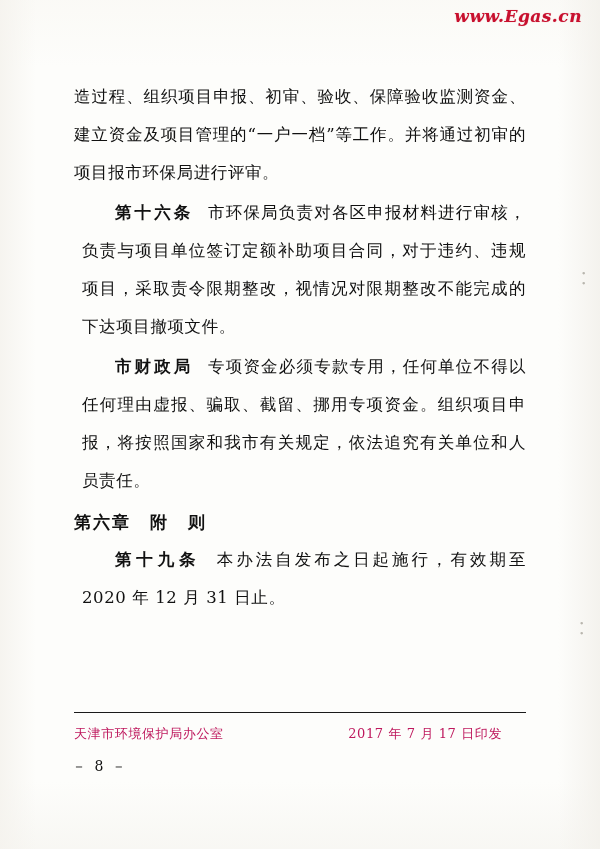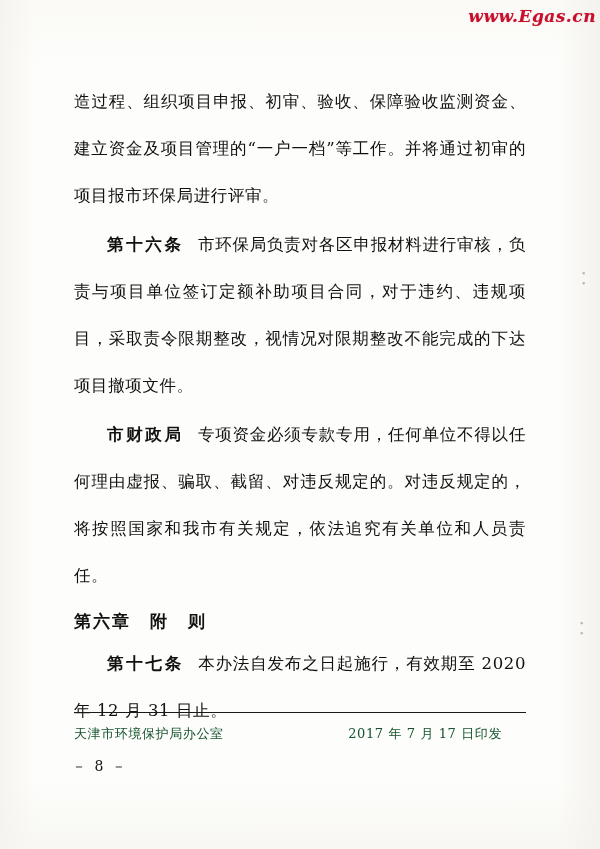--- a/index.html
+++ b/index.html
@@ -27,48 +27,49 @@
     inset: 0;
     background:
       linear-gradient(90deg, rgba(245,243,238,0.9) 0%, rgba(255,255,255,0) 6%, rgba(255,255,255,0) 93%, rgba(243,241,236,0.9) 100%),
       linear-gradient(180deg, rgba(250,249,245,0.8) 0%, rgba(255,255,255,0) 8%, rgba(255,255,255,0) 92%, rgba(247,246,242,0.85) 100%);
     pointer-events: none;
   }
 
   .watermark {
     position: absolute;
     top: 6px;
-    right: 4px;
+    right: 18px;
     color: #c8102e;
     font-family: "DejaVu Serif", "Liberation Serif", serif;
     font-style: italic;
     font-weight: bold;
     font-size: 17px;
     letter-spacing: 0.5px;
     text-shadow: 0 0 1px rgba(200,16,46,0.4);
   }
 
   .content {
     position: absolute;
     left: 74px;
     top: 78px;
     width: 452px;
   }
 
   .para {
     font-size: 16.5px;
-    line-height: 47px;
+    line-height: 38px;
     color: #111111;
     text-align: justify;
     text-justify: inter-ideograph;
     letter-spacing: 0.6px;
     margin: 0 0 2px 0;
   }
   .para.indent {
     text-indent: 33px;
+    margin-left: 8px;
   }
 
   .art-label {
     font-weight: bold;
     letter-spacing: 2.5px;
   }
   .art-gap {
     display: inline-block;
     width: 14px;
   }
@@ -93,21 +94,21 @@
     width: 100%;
     height: 0;
   }
   .footer-row {
     display: flex;
     justify-content: space-between;
     align-items: baseline;
     margin-top: 12px;
     font-size: 13px;
     letter-spacing: 0.6px;
-    color: #14532d;
+    color: #be185d;
   }
   .footer-left { white-space: nowrap; }
   .footer-right { white-space: nowrap; padding-right: 24px; text-align: right; }
 
   .page-number {
     position: absolute;
     left: 72px;
     top: 758px;
     font-size: 14px;
     letter-spacing: 2px;
@@ -138,27 +139,27 @@
     <p class="para">
       <span>造过程、组织项目申报、初审、验收、保障验收监测资金、建立资金及项目管理的“一户一档”等工作。并将通过初审的项目报市环保局进行评审。</span>
     </p>
 
     <p class="para indent">
       <span class="art-label">第十六条</span><span class="art-gap"></span><span>市环保局负责对各区申报材料进行审核，负责与项目单位签订定额补助项目合同，对于违约、违规项目，采取责令限期整改，视情况对限期整改不能完成的下达项目撤项文件。</span>
     </p>
 
 
     <p class="para indent">
-      <span class="art-label">市财政局</span><span class="art-gap"></span><span>专项资金必须专款专用，任何单位不得以任何理由虚报、骗取、截留、对违反规定的。对违反规定的，将按照国家和我市有关规定，依法追究有关单位和人员责任。</span>
+      <span class="art-label">市财政局</span><span class="art-gap"></span><span>专项资金必须专款专用，任何单位不得以任何理由虚报、骗取、截留、挪用专项资金。组织项目申报，将按照国家和我市有关规定，依法追究有关单位和人员责任。</span>
     </p>
 
     <div class="chapter">第六章　附　则</div>
 
     <p class="para indent">
-      <span class="art-label">第十七条</span><span class="art-gap"></span><span>本办法自发布之日起施行，有效期至 2020 年 12 月 31 日止。</span>
+      <span class="art-label">第十九条</span><span class="art-gap"></span><span>本办法自发布之日起施行，有效期至 2020 年 12 月 31 日止。</span>
     </p>
 
   </div>
 
   <div class="scan-mark sm1">∙<br>∙</div>
   <div class="scan-mark sm2">∙<br>∙</div>
 
   <div class="footer">
     <div class="footer-rule"></div>
     <div class="footer-row">

